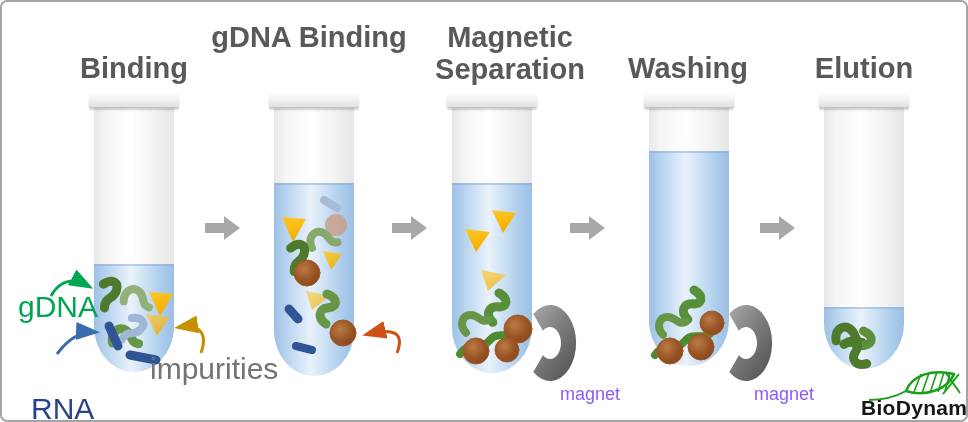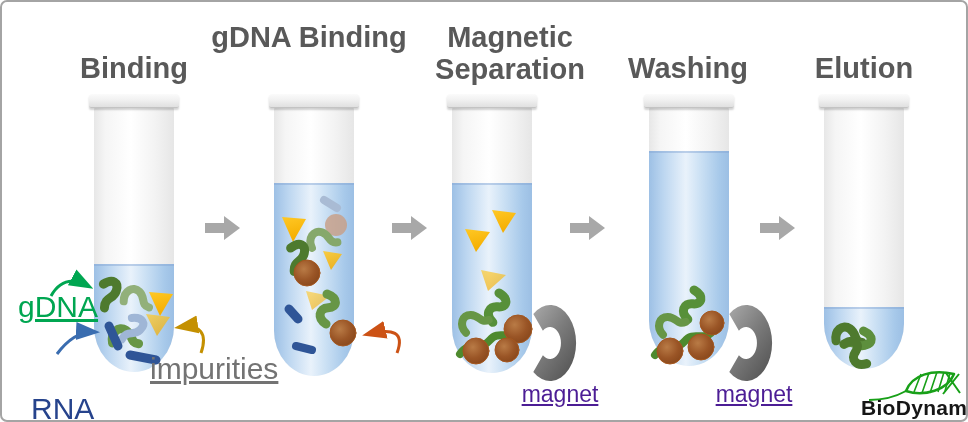--- a/index.html
+++ b/index.html
@@ -38,26 +38,26 @@
     border-top:2px solid rgba(130,165,210,.45);
   }
   .cap1{left:87px;} .body1{left:92px;height:266px;} .liq1{height:106px;}
   .cap2{left:267px;} .body2{left:272px;height:270px;} .liq2{height:191px;}
   .cap3{left:445px;} .body3{left:450px;height:267px;} .liq3{height:188px;}
   .cap4{left:642px;} .body4{left:647px;height:260px;} .liq4{height:213px;}
   .cap5{left:817px;} .body5{left:822px;height:263px;} .liq5{height:60px;}
 
   .overlay{position:absolute;left:0;top:0;width:968px;height:422px;z-index:3;pointer-events:none;}
 
-  .tag{position:absolute;z-index:4;font-size:30px;line-height:32px;text-decoration:underline;}
+  .tag{position:absolute;z-index:4;font-size:30px;line-height:32px;}
   .tag-gdna{left:16px;top:289px;color:#00a651;}
   .tag-rna{left:29px;top:355px;color:#26438c;margin-top:36px;}
   .tag-imp{left:148px;top:351px;color:#737373;}
   .tag-beads{left:352px;top:351px;color:#cc5215;}
-  .tag-magnet{font-size:23px;color:#4c1d95;width:120px;text-align:center;top:376px;}
+  .tag-magnet{font-size:18px;color:#8b5cf6;width:120px;text-align:right;top:376px;}
   .tag-magnet-1{left:498px;}
   .tag-magnet-2{left:692px;}
   .logo-text{position:absolute;left:859px;top:394px;z-index:4;font-size:21px;font-weight:700;color:#161616;letter-spacing:.3px;}
 </style>
 </head>
 <body>
 
 <div class="canvas">
 
   <div class="step-title title-1line t-sample">

